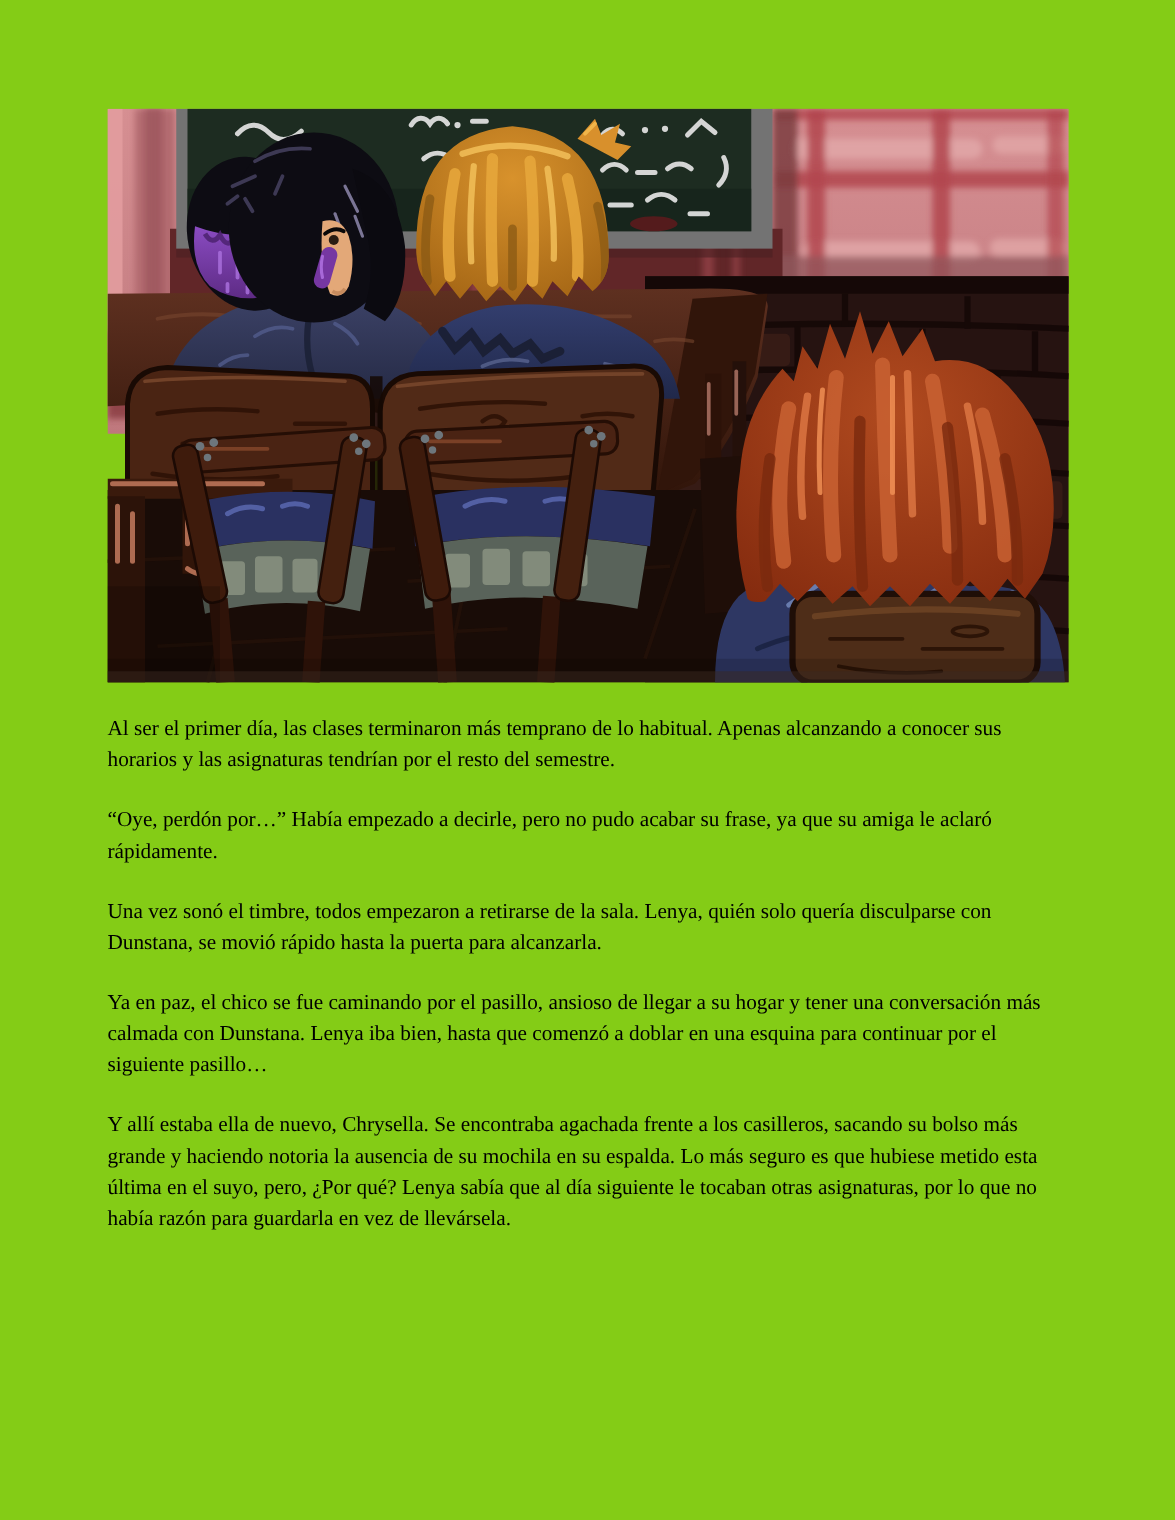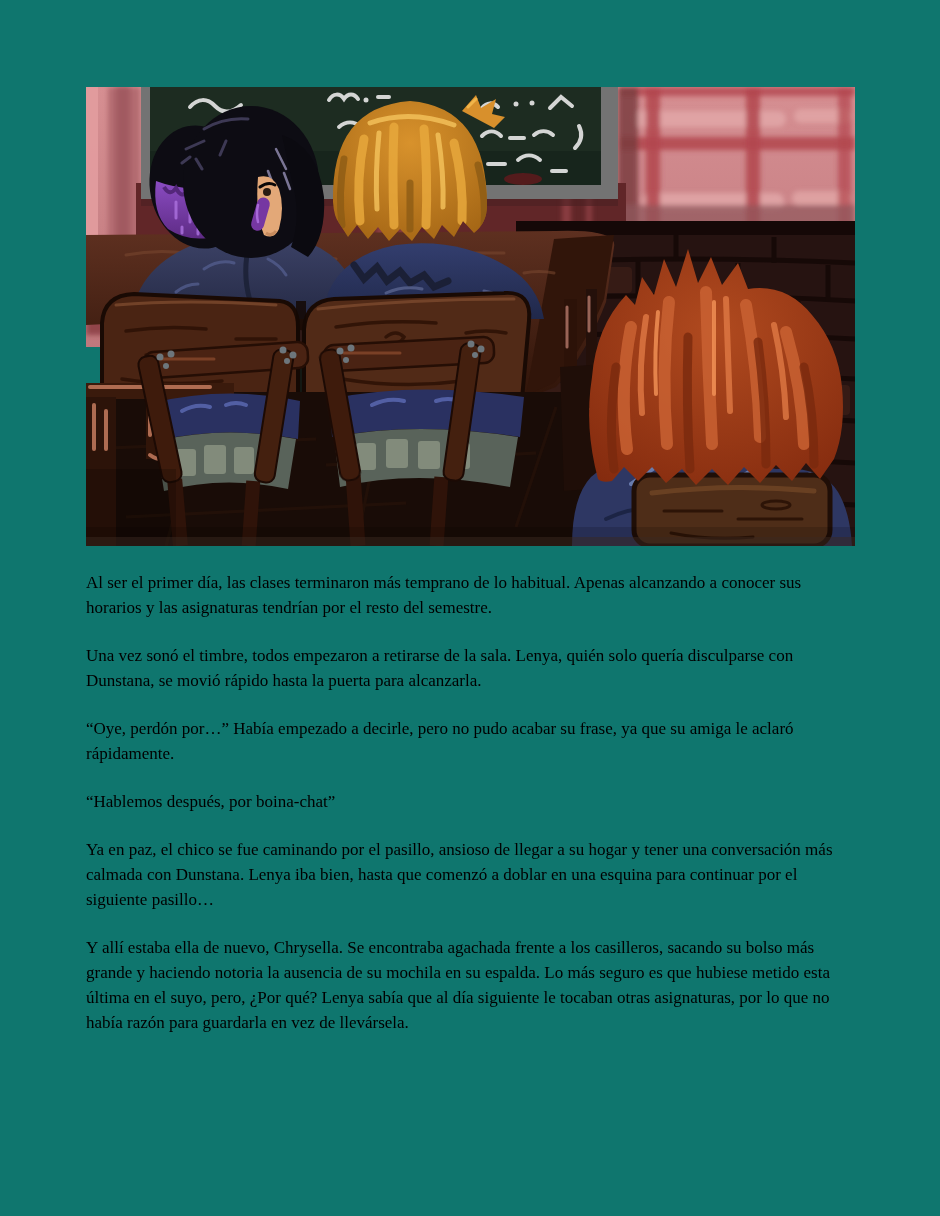--- a/index.html
+++ b/index.html
@@ -3,21 +3,21 @@
 <meta charset="utf-8">
 <style>
   html,body{margin:0;padding:0;}
   body{
     width:940px;height:1216px;
     background:#ffffff;
     font-family:"Liberation Serif", serif;
     position:relative;
     overflow:hidden;
   }
-  .page{position:absolute;inset:0;background:#0f766e;}
+  .page{position:absolute;inset:0;background:#84cc16;}
   figure.illustration{
     position:absolute;left:86px;top:87px;width:769px;height:459px;margin:0;
   }
   figure.illustration svg{display:block;width:100%;height:100%;}
   .story{
     position:absolute;left:86px;top:570px;width:772px;
     font-size:17px;line-height:25px;color:#000;text-align:left;
   }
   .story p{margin:0 0 23px 0;}
 </style>
@@ -414,20 +414,19 @@
       <g>
         <rect x="0" y="382" width="90" height="77" fill="#000000" opacity="0.18"></rect>
         <rect x="0" y="440" width="769" height="19" fill="#000000" opacity="0.15"></rect>
         <rect x="0" y="450" width="769" height="9" fill="#3a2820" opacity="0.5"></rect>
       </g>
     </svg>
   </figure>
 
   <div class="story">
     <p>Al ser el primer día, las clases terminaron más temprano de lo habitual. Apenas alcanzando a conocer sus horarios y las asignaturas tendrían por el resto del semestre.</p>
+    <p>“Oye, perdón por…” Había empezado a decirle, pero no pudo acabar su frase, ya que su amiga le aclaró rápidamente.</p>
     <p>Una vez sonó el timbre, todos empezaron a retirarse de la sala. Lenya, quién solo quería disculparse con Dunstana, se movió rápido hasta la puerta para alcanzarla.</p>
-    <p>“Oye, perdón por…” Había empezado a decirle, pero no pudo acabar su frase, ya que su amiga le aclaró rápidamente.</p>
-    <p>“Hablemos después, por boina-chat”</p>
     <p>Ya en paz, el chico se fue caminando por el pasillo, ansioso de llegar a su hogar y tener una conversación más calmada con Dunstana. Lenya iba bien, hasta que comenzó a doblar en una esquina para continuar por el siguiente pasillo…</p>
     <p>Y allí estaba ella de nuevo, Chrysella. Se encontraba agachada frente a los casilleros, sacando su bolso más grande y haciendo notoria la ausencia de su mochila en su espalda. Lo más seguro es que hubiese metido esta última en el suyo, pero, ¿Por qué? Lenya sabía que al día siguiente le tocaban otras asignaturas, por lo que no había razón para guardarla en vez de llevársela.</p>
   </div>
 
 </div>
 
 </body></html>

